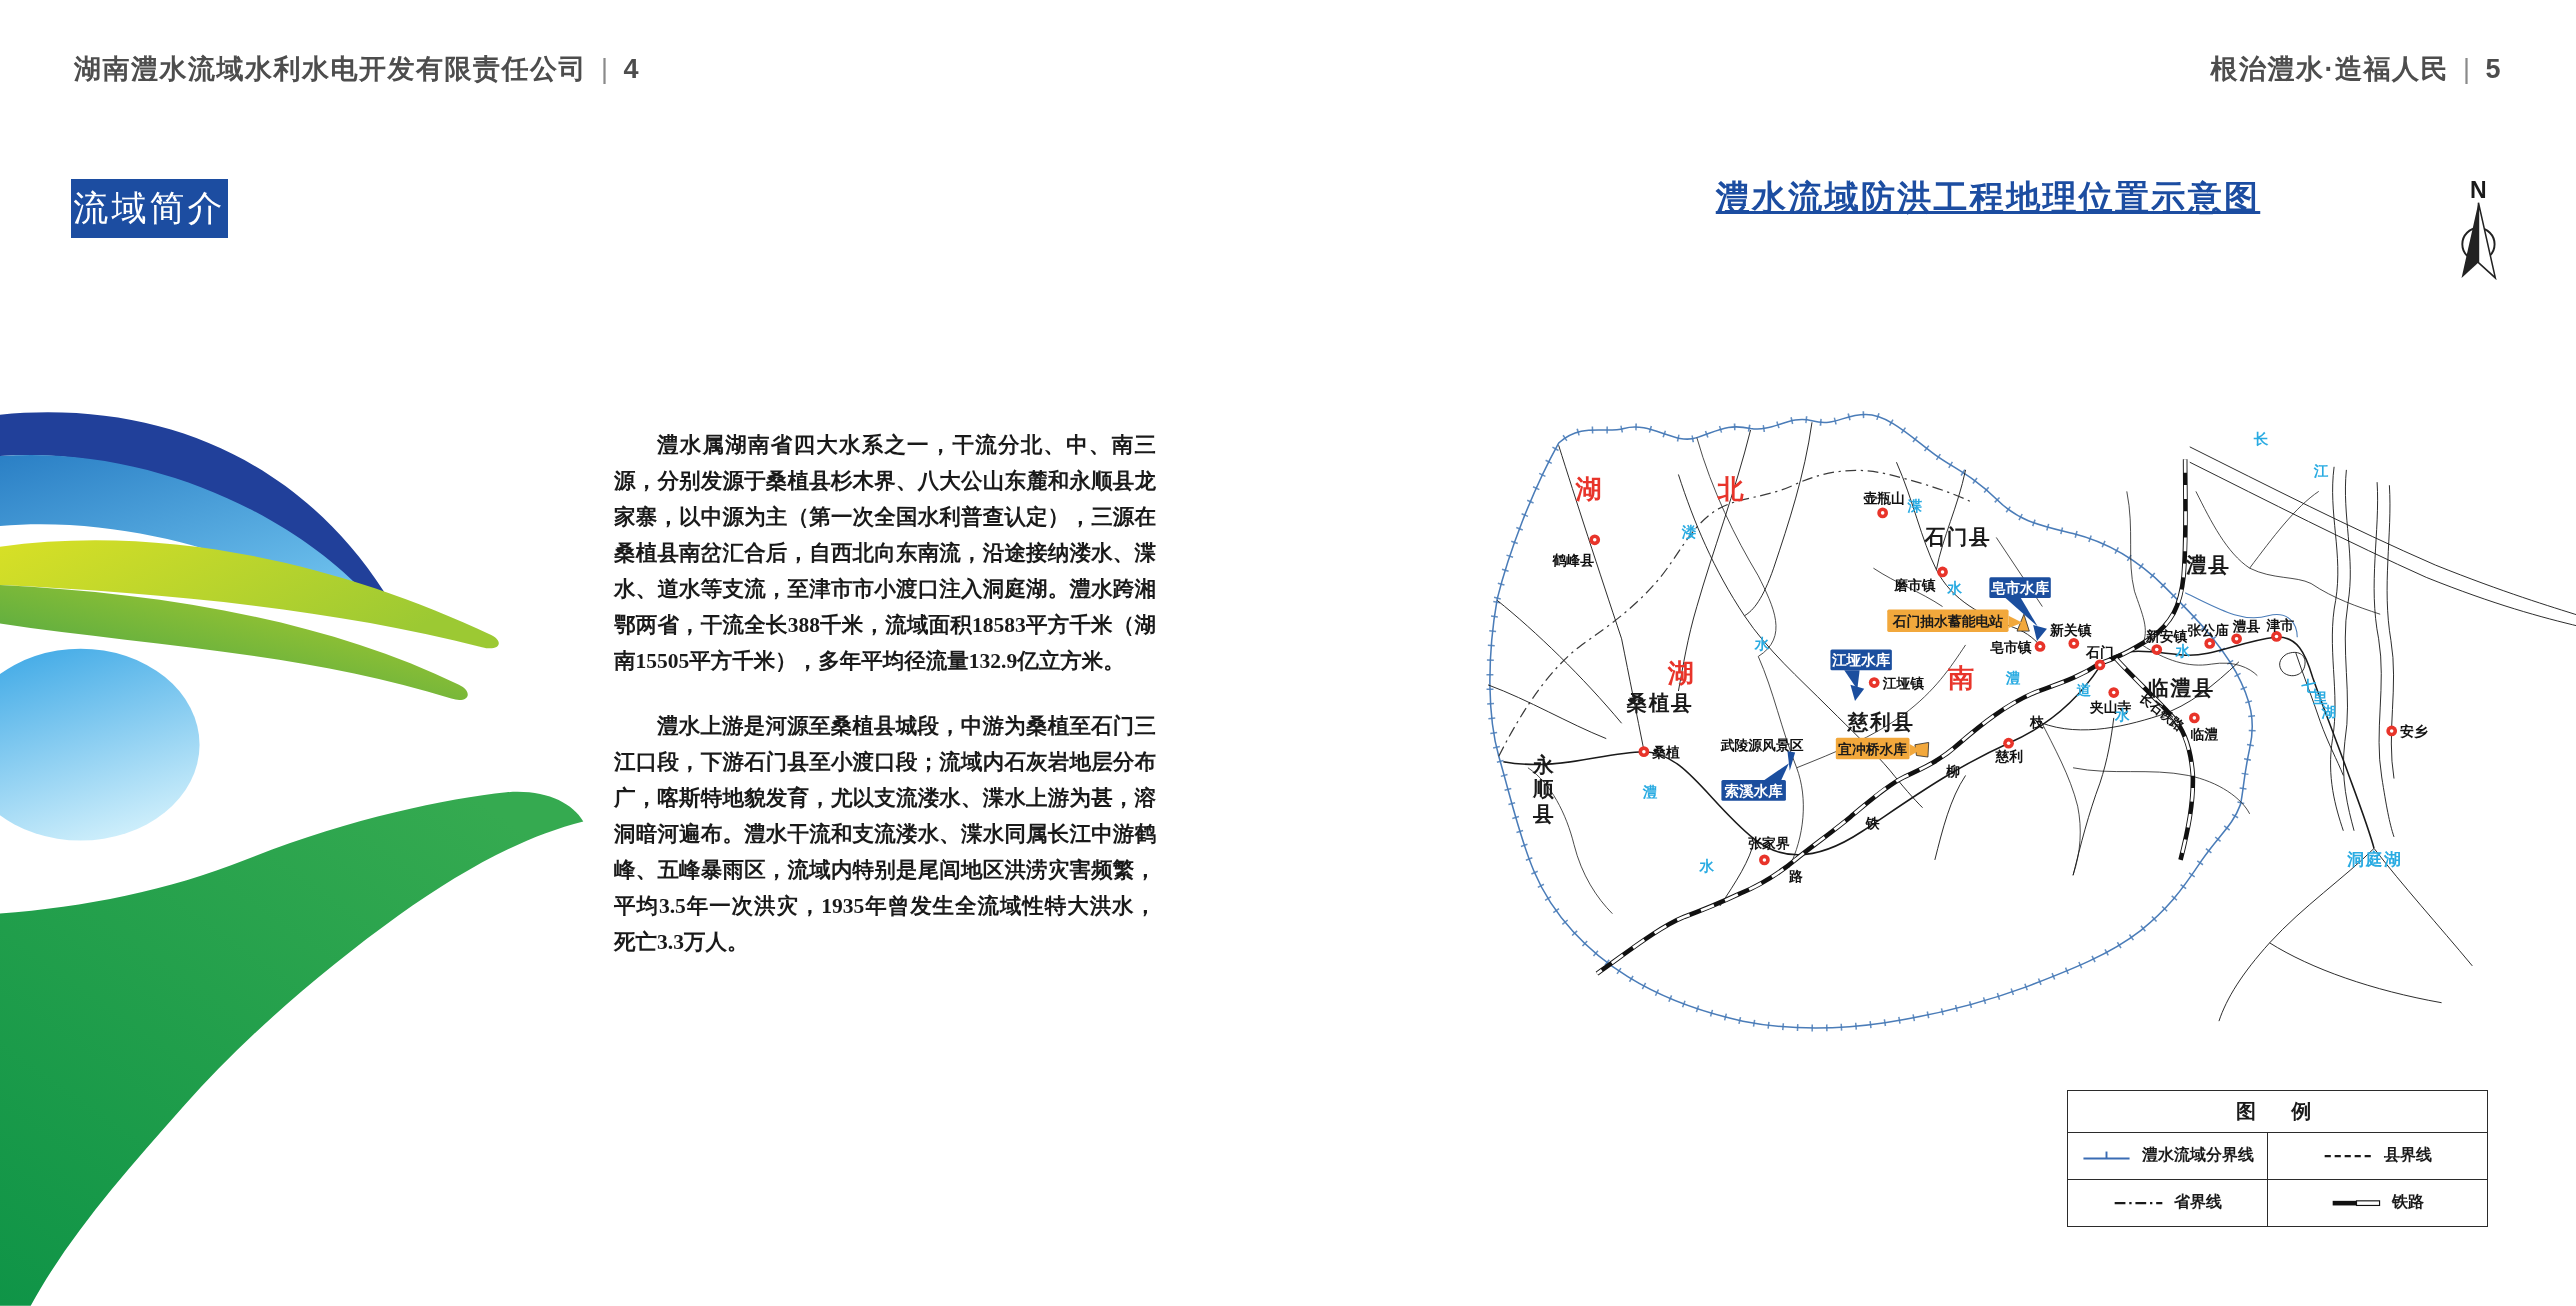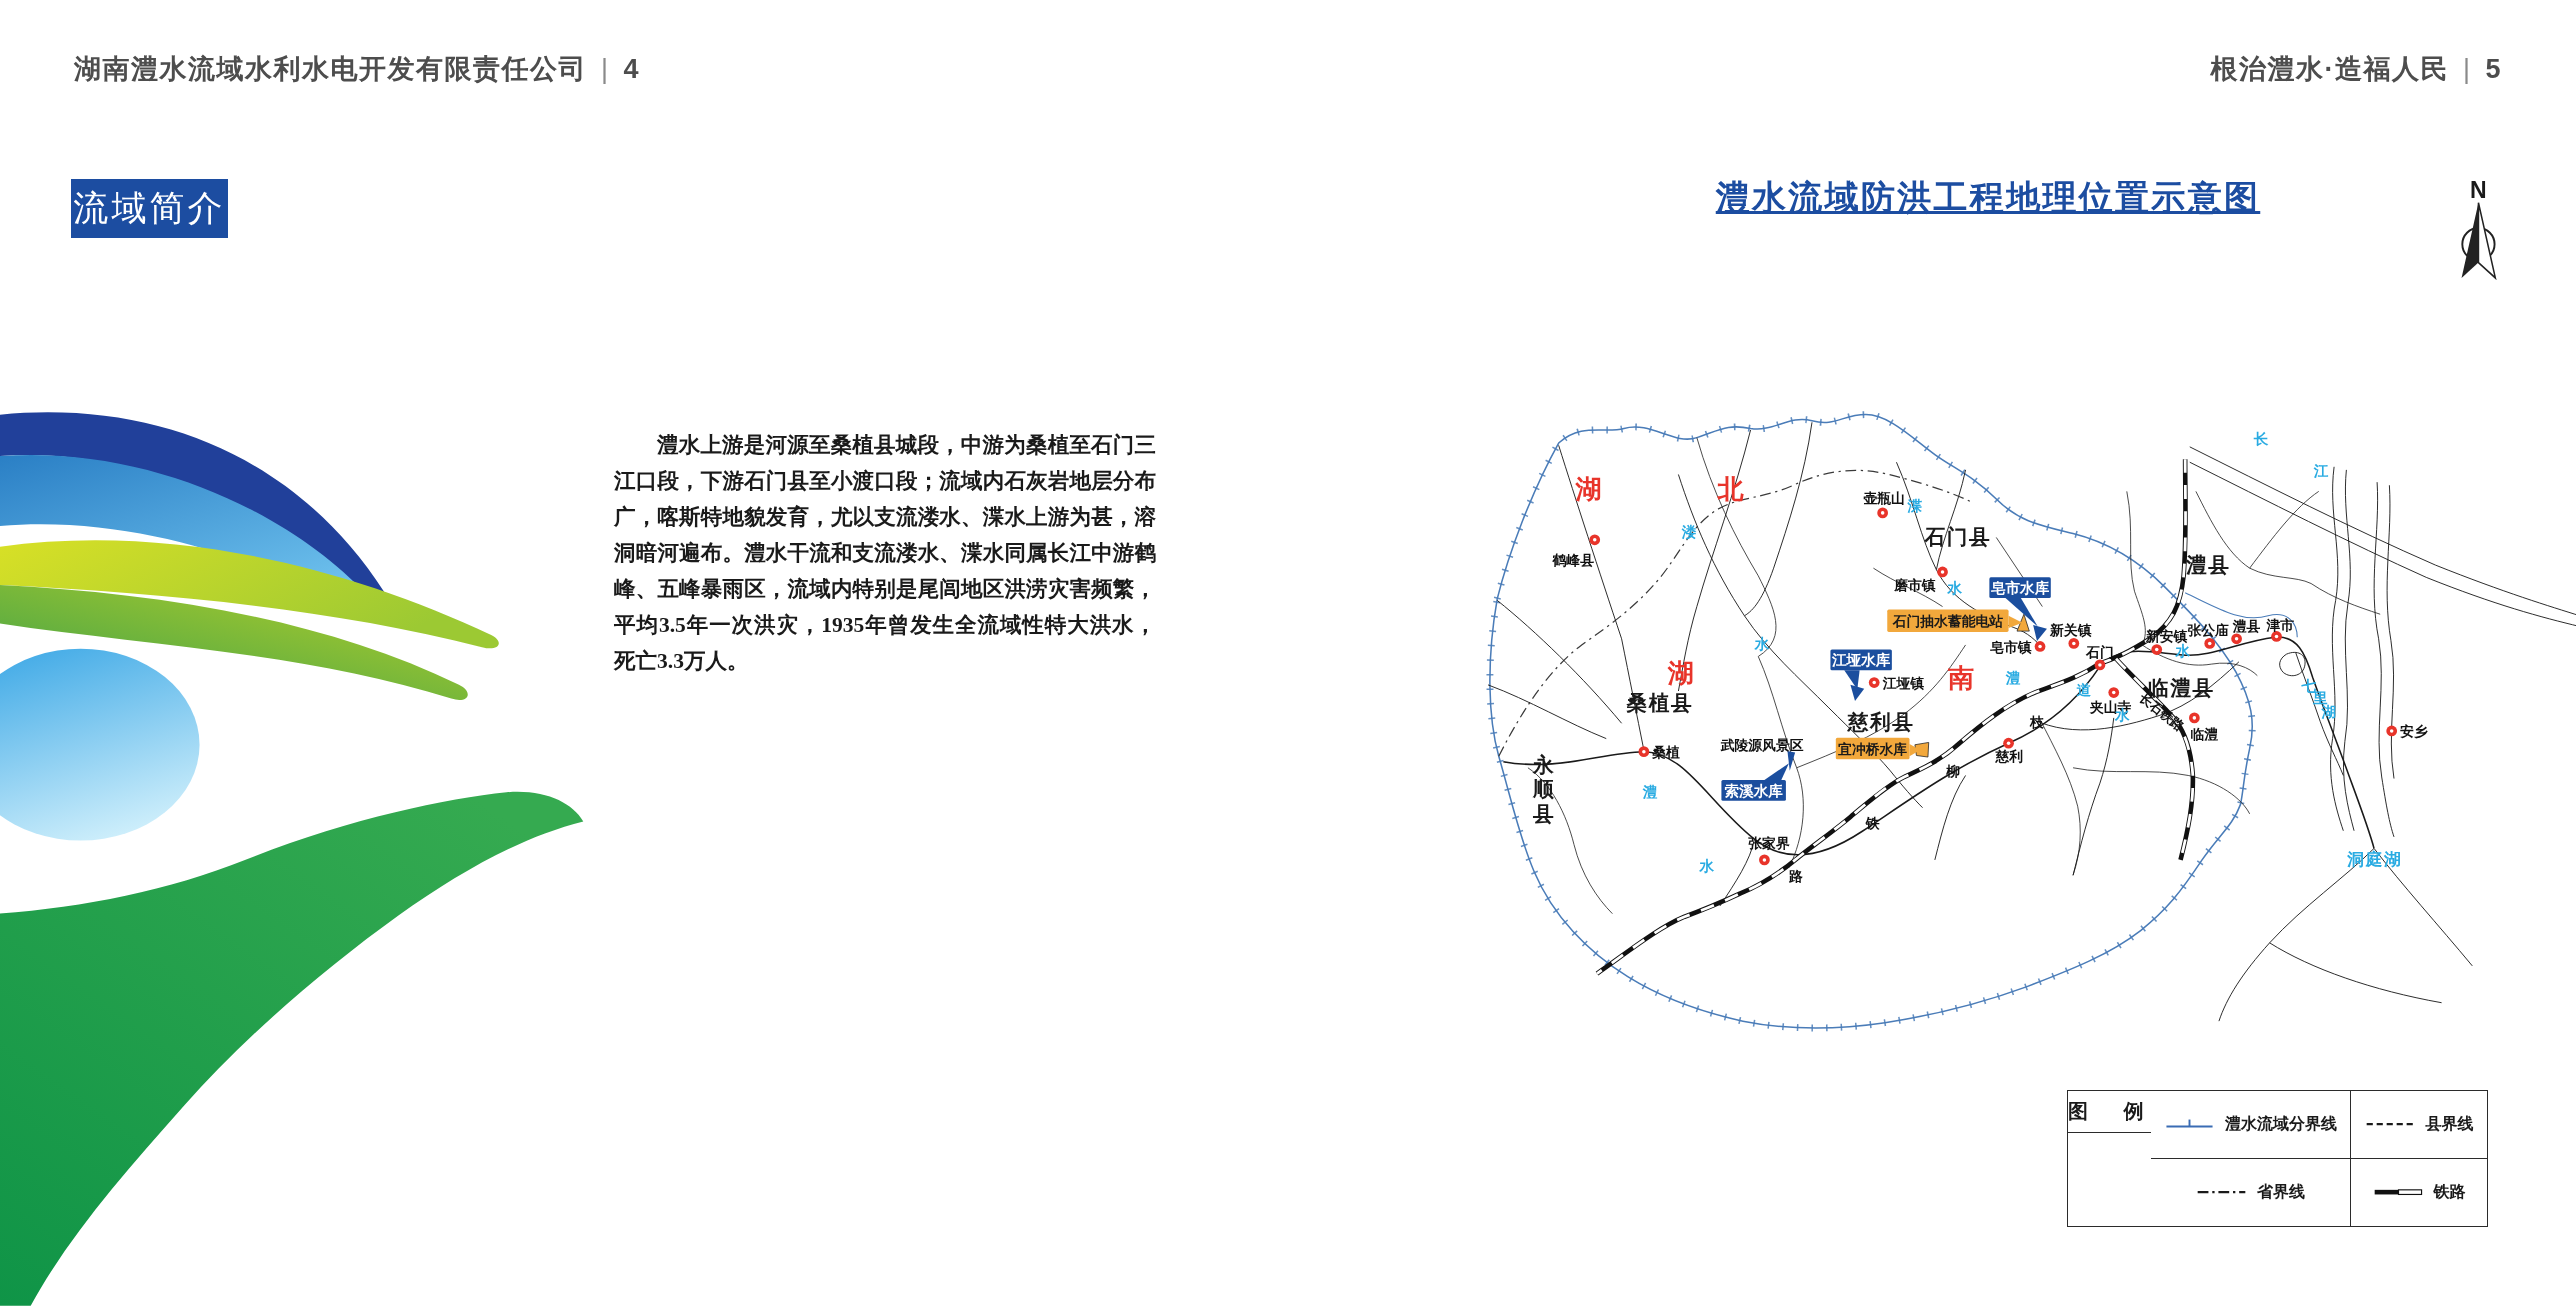--- a/index.html
+++ b/index.html
@@ -43,21 +43,21 @@
   .river{fill:none;stroke:#1a1a1a;stroke-width:1.2px;}
   .river-main{fill:none;stroke:#1a1a1a;stroke-width:2px;}
   .bluecreek{fill:none;stroke:#4a7cb8;stroke-width:1.4px;}
   .rail-base{fill:none;stroke:#111111;stroke-width:6px;}
   .rail-dash{fill:none;stroke:#ffffff;stroke-width:3.6px;stroke-dasharray:18 16;}
   .compassline{stroke:#222;fill:none;stroke-width:2.5px;}
   
   .legend{
     position:absolute;left:2067px;top:1090px;width:421px;height:137px;
     border:1.9px solid #2b2b2b;background:#fff;box-sizing:border-box;
-    display:flex;flex-direction:row;
+    display:flex;flex-direction:column;
   }
   .legend-title{
     height:41px;border-bottom:1.2px solid #2b2b2b;display:flex;align-items:center;justify-content:center;
     font-size:20px;font-weight:700;color:#1a1a1a;letter-spacing:7.7px;
   }
   .legend-grid{flex:1;display:grid;grid-template-columns:200px 1fr;grid-template-rows:1fr 1fr;}
   .legend-cell{display:flex;align-items:center;justify-content:center;gap:10px;box-sizing:border-box;}
   .legend-cell.c1{border-right:1.2px solid #2b2b2b;}
   .legend-cell.r1{border-bottom:1.2px solid #2b2b2b;}
   .legend-label{font-size:16px;font-weight:700;color:#1a1a1a;}
@@ -96,20 +96,21 @@
   </defs>
   <path fill="#21409a" d="M 0,20 C 210,0 390,80 500,250 C 512,268 498,278 482,264 C 380,160 190,60 0,74 Z"></path>
   <path fill="url(#lg-blue)" d="M 0,74 C 195,60 380,150 478,255 C 492,270 478,284 460,275 C 350,215 180,150 0,165 Z"></path>
   <path fill="url(#lg-yellow)" d="M 0,192 C 215,162 445,215 640,307 C 658,316 650,329 628,323 C 430,272 205,252 0,242 Z"></path>
   <path fill="url(#lg-ygreen)" d="M 0,242 C 200,252 420,285 598,372 C 618,382 610,397 588,390 C 400,330 185,320 0,292 Z"></path>
   <ellipse cx="105" cy="450" rx="155" ry="125" fill="url(#lg-core)"></ellipse>
   <path fill="url(#lg-green)" d="M 0,670 C 110,662 220,640 320,600 C 450,548 580,520 660,512 C 710,508 745,525 760,550 C 680,570 600,615 520,672 C 420,744 320,830 240,920 C 160,1010 90,1090 40,1181 L 0,1181 Z"></path>
 </svg>
 
 <div class="bodytext">
+  <p>澧水属湖南省四大水系之一，干流分北、中、南三源，分别发源于桑植县杉木界、八大公山东麓和永顺县龙家寨，以中源为主（第一次全国水利普查认定），三源在桑植县南岔汇合后，自西北向东南流，沿途接纳溇水、渫水、道水等支流，至津市市小渡口注入洞庭湖。澧水跨湘鄂两省，干流全长388千米，流域面积18583平方千米（湖南15505平方千米），多年平均径流量132.9亿立方米。</p>
   <p>澧水上游是河源至桑植县城段，中游为桑植至石门三江口段，下游石门县至小渡口段；流域内石灰岩地层分布广，喀斯特地貌发育，尤以支流溇水、渫水上游为甚，溶洞暗河遍布。澧水干流和支流溇水、渫水同属长江中游鹤峰、五峰暴雨区，流域内特别是尾闾地区洪涝灾害频繁，平均3.5年一次洪灾，1935年曾发生全流域性特大洪水，死亡3.3万人。</p>
 </div>
 
 <div class="hdr" id="hdr-right">
   <span>根治澧水·造福人民</span><span class="pipe">|</span><span>5</span>
 </div>
 
 <div class="map-title">澧水流域防洪工程地理位置示意图</div>
 
 <svg id="map-svg" viewBox="0 0 3355 1701">

